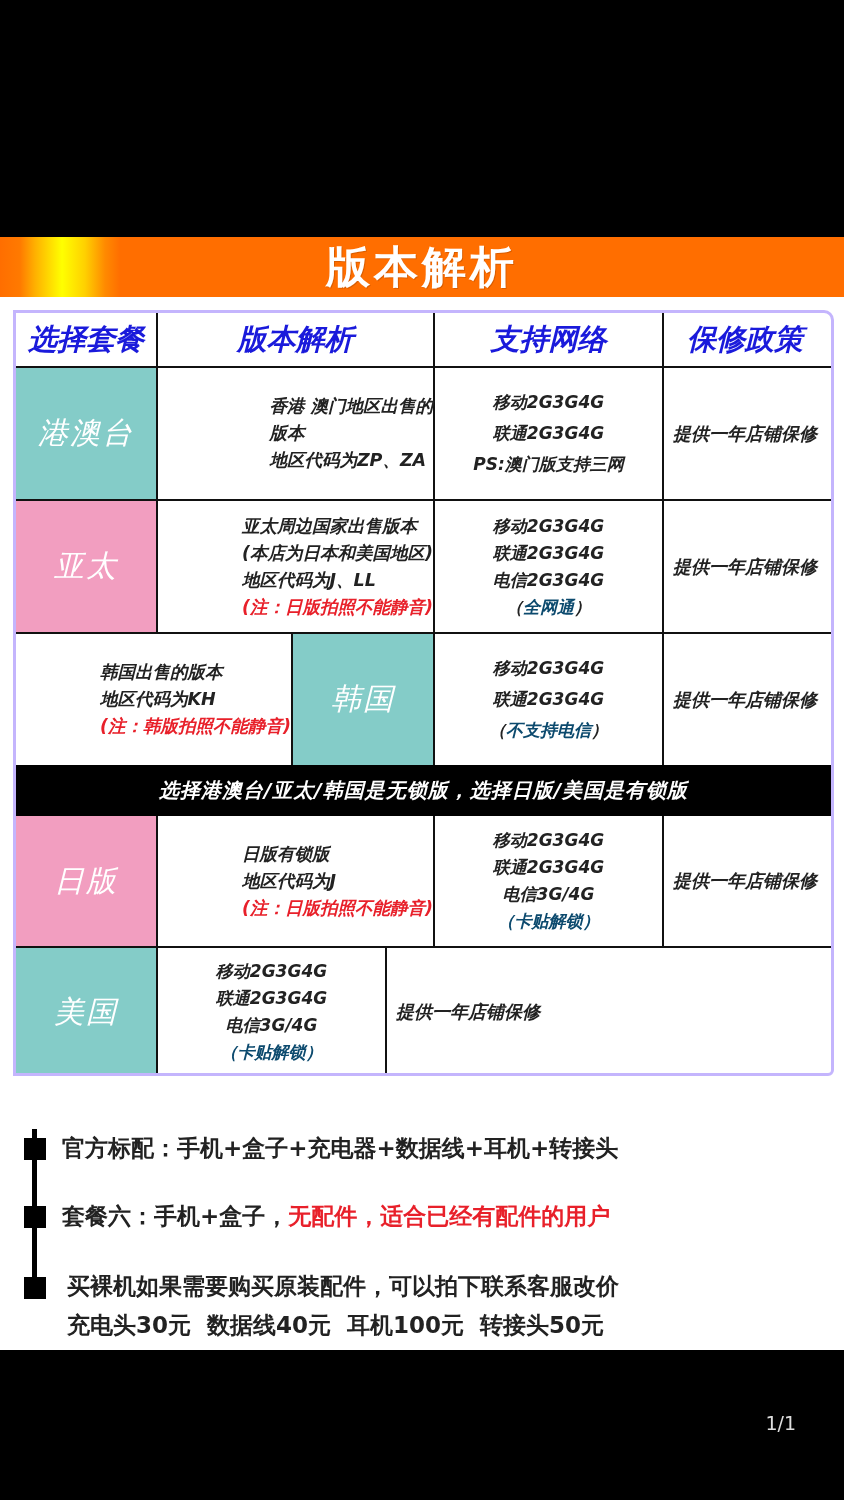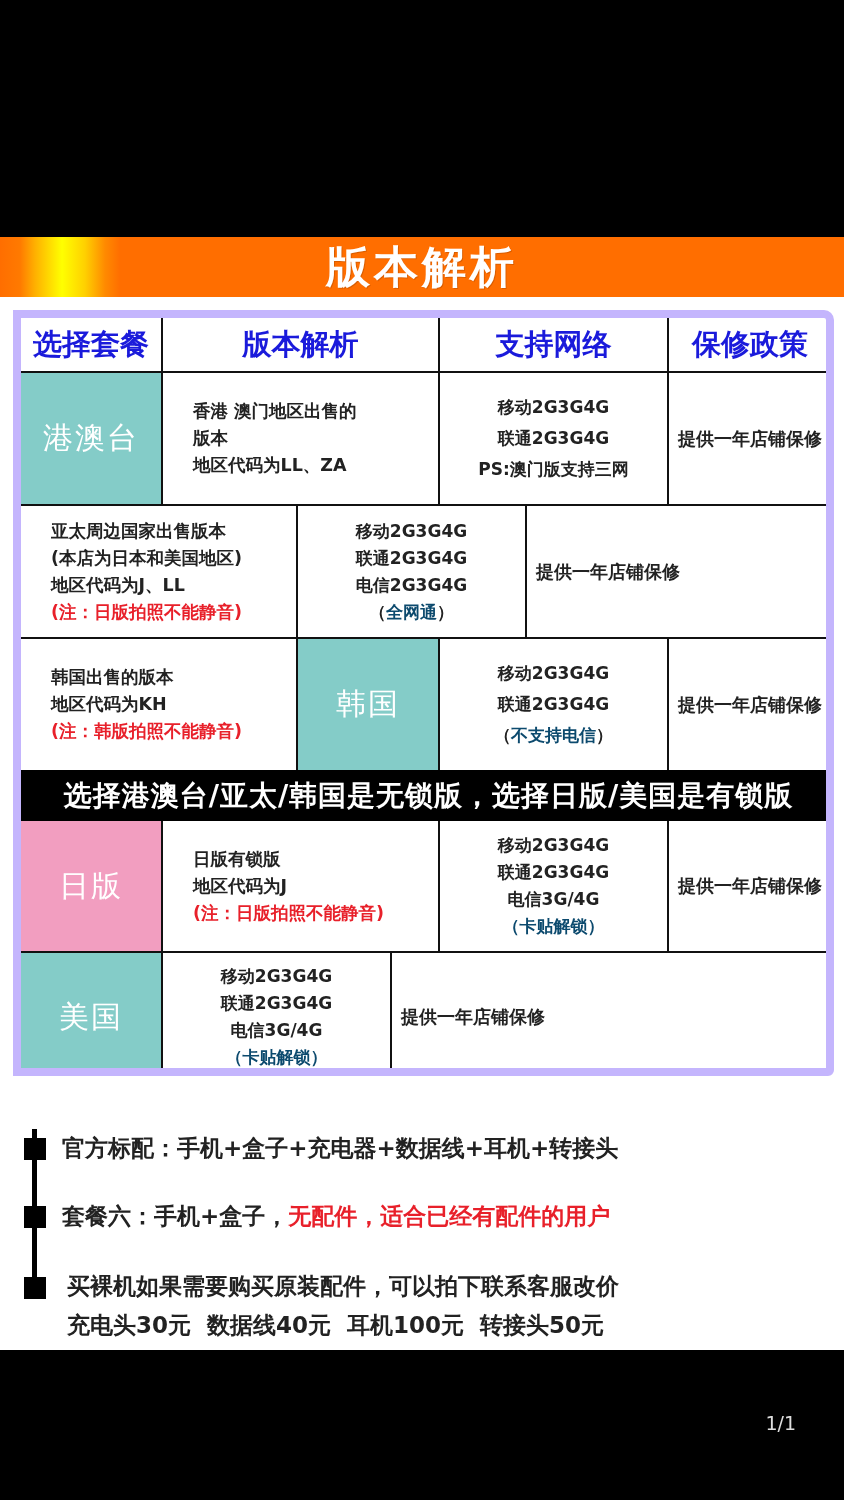--- a/index.html
+++ b/index.html
@@ -16,45 +16,45 @@
       position: absolute; left: 0; top: 0; width: 844px; height: 60px;
       background: linear-gradient(90deg, #ff6e00 0px, #ff7a00 20px, #ffb000 35px, #ffff00 62px, #ffd000 85px, #ff8a00 105px, #ff6e00 120px, #ff6e00 844px);
       display: flex; align-items: center; justify-content: center;
     }
     .banner-title {
       color: #fff; font-size: 44px; font-weight: bold; letter-spacing: 4px;
       text-shadow: 1px 1px 0 rgba(0,0,0,0.15);
     }
     .table {
       position: absolute; left: 13px; top: 73px; width: 821px; height: 766px;
-      border: 8px solid #c4b5fd; border-radius: 0 10px 6px 0;
-      background: #fff; overflow: hidden;
+      border: 3px solid #c4b5fd; border-radius: 0 10px 6px 0;
+      background: #fff; overflow: hidden; font-style: italic;
     }
     .row { position: absolute; left: 0; width: 815px; display: flex; border-bottom: 2px solid #111; }
     .cell { height: 100%; border-right: 2px solid #111; display: flex; align-items: center; justify-content: center; }
     .cell:last-child { border-right: none; }
     .c1 { width: 142px; }
-    .c2 { width: 277px; justify-content: flex-start; padding-left: 30px; }
+    .c2 { width: 277px; justify-content: flex-end; padding-left: 30px; }
     .c3 { width: 229px; flex-direction: column; }
     .c4 { width: 162px; }
     .hdr { top: 0; height: 55px; }
     .hdr .cell { color: #1a1adb; font-size: 29px; font-weight: bold; }
     .hdr .c2 { justify-content: center; padding-left: 0; }
     .region { color: #fff; font-size: 30px; letter-spacing: 2px; }
     .teal { background: #84ccc8; }
     .pink { background: #f29ec0; }
     .desc { font-size: 17.5px; font-weight: bold; color: #222; line-height: 27px; }
     .desc .red { color: #e8202a; }
     .net { font-size: 17px; font-weight: bold; color: #222; text-align: center; line-height: 27px; }
     .net .red { color: #0c4a6e; }
     .warranty { font-size: 18px; font-weight: bold; color: #222; }
     .lock-banner {
       position: absolute; left: 0; width: 815px; background: #000; color: #fff;
       display: flex; align-items: center; justify-content: center;
-      font-size: 28px; font-weight: bold; letter-spacing: 1px;
+      font-size: 20px; font-weight: bold; letter-spacing: 1px;
     }
     .notes { position: absolute; left: 0; top: 880px; width: 676px; height: 233px; }
     .timeline {
       position: absolute; left: 32px; top: 12px; width: 5px; height: 165px; background: #000;
     }
     .marker { position: absolute; left: 24px; width: 22px; height: 22px; background: #000; }
     .note { position: absolute; left: 62px; font-size: 23px; color: #222; font-weight: bold; white-space: nowrap; }
     .note .red { color: #e8202a; }
     .page-indicator {
       position: absolute; right: 48px; top: 1368px; color: #ddd; font-size: 19px;
@@ -80,36 +80,39 @@
       </div>
 
       <div class="row" style="top:55px;height:133px;">
         <div class="cell c1 teal">
           <span class="region">港澳台</span>
         </div>
         <div class="cell c2">
           <div class="desc">
             <div>香港 澳门地区出售的</div>
             <div>版本</div>
-            <div>地区代码为LL、ZA</div>
+            <div>地区代码为ZP、ZA</div>
           </div>
         </div>
         <div class="cell c3">
           <div class="net" style="line-height:31px;">
             <div>移动2G3G4G</div>
             <div>联通2G3G4G</div>
             <div>PS:澳门版支持三网</div>
           </div>
         </div>
         <div class="cell c4">
           <span class="warranty">提供一年店铺保修</span>
         </div>
       </div>
 
       <div class="row" style="top:188px;height:133px;">
+        <div class="cell c1 pink">
+          <span class="region">亚太</span>
+        </div>
         <div class="cell c2">
           <div class="desc">
             <div>亚太周边国家出售版本</div>
             <div>(本店为日本和美国地区)</div>
             <div>地区代码为J、LL</div>
             <div class="red">(注：日版拍照不能静音)</div>
           </div>
         </div>
         <div class="cell c3">
           <div class="net">

